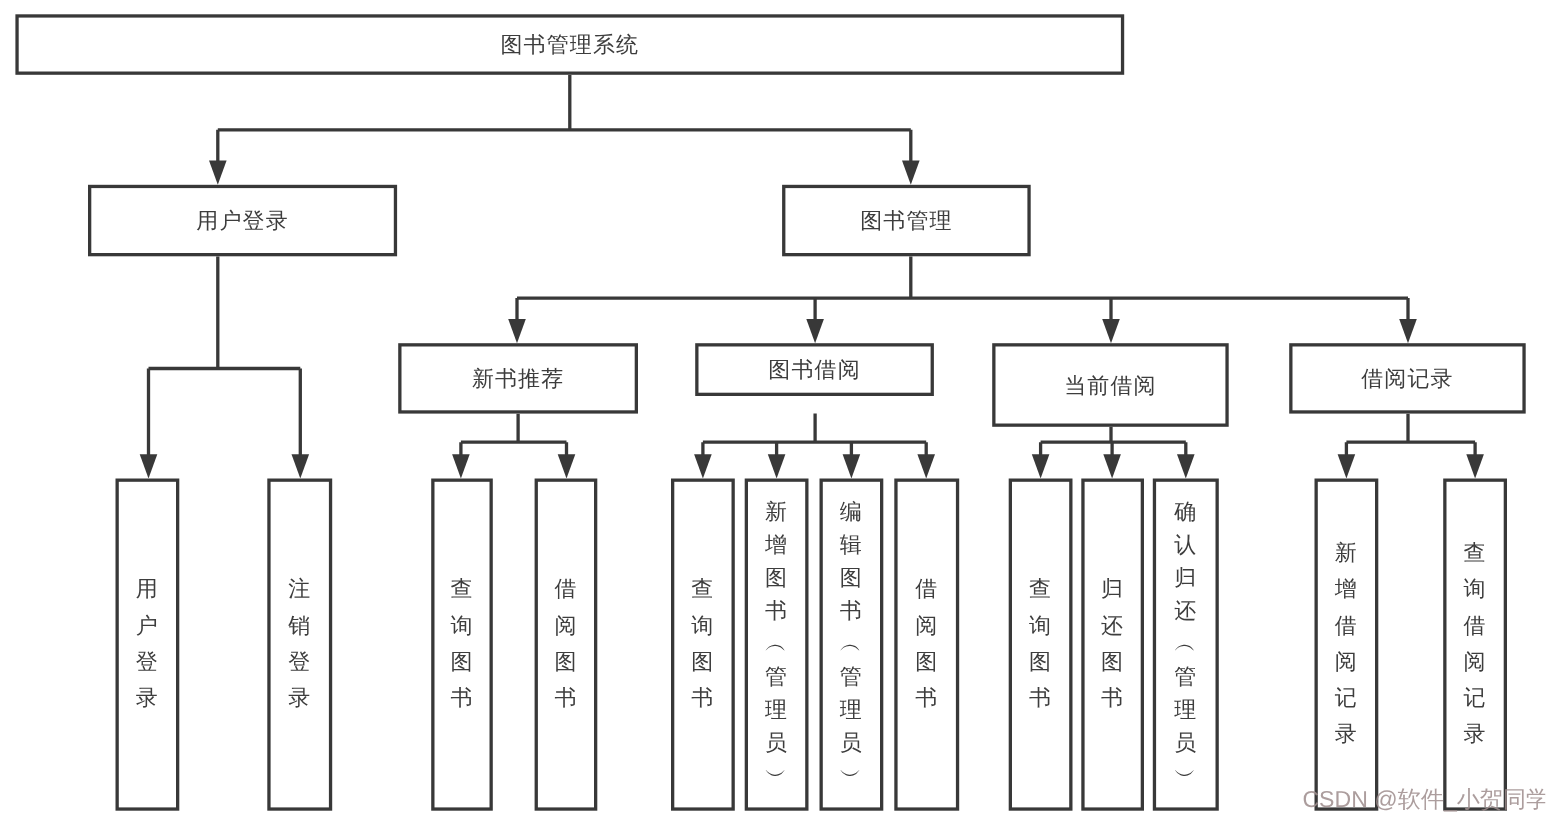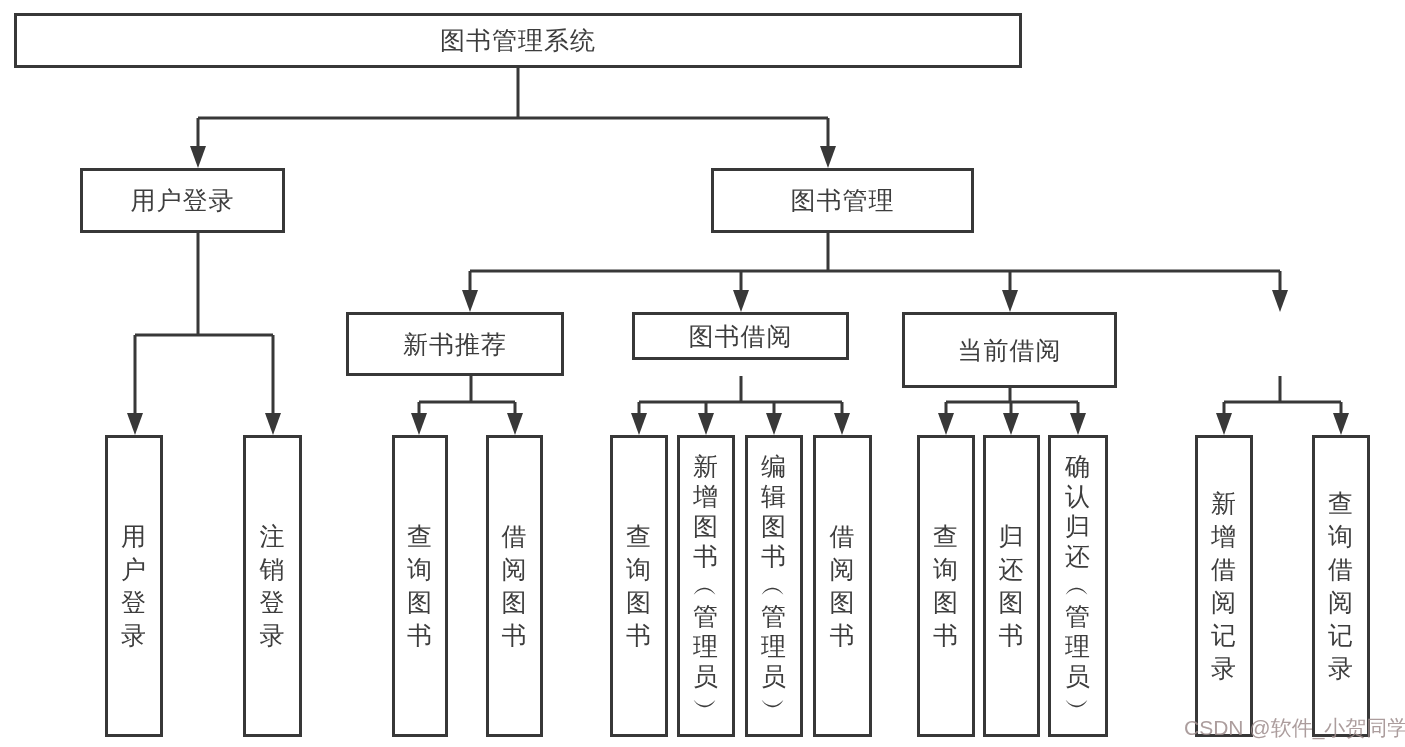--- a/index.html
+++ b/index.html
@@ -4,21 +4,21 @@
 <style>
   html,body{margin:0;padding:0;background:#ffffff;}
   #canvas{
     position:relative;width:1405px;height:747px;background:#ffffff;
     font-family:"Liberation Sans","DejaVu Sans",sans-serif;overflow:hidden;
   }
   .box{
     position:absolute;box-sizing:border-box;background:#ffffff;
     border:3px solid #383838;color:#3d3d3d;
     display:flex;align-items:center;justify-content:center;
-    font-size:25px;letter-spacing:1px;z-index:2;
+    font-size:20px;letter-spacing:1px;z-index:2;
   }
   .vbox{flex-direction:column;}
   .vtext{
     display:flex;flex-direction:column;align-items:center;justify-content:center;
     width:100%;height:100%;
   }
   .vchar{display:block;text-align:center;}
   #connectors{position:absolute;left:0;top:0;z-index:1;}
   #connectors path{stroke:#383838;stroke-width:3;fill:none;}
   #connectors polygon{fill:#383838;stroke:none;}
@@ -60,35 +60,38 @@
     <polygon points="1003,413 1019,413 1011,435"></polygon>
     <polygon points="1070,413 1086,413 1078,435"></polygon>
     <polygon points="1216,413 1232,413 1224,435"></polygon>
     <polygon points="1333,413 1349,413 1341,435"></polygon>
   </svg>
 
   <div class="box" style="left:14px;top:13px;width:1008px;height:55px">
     <span>图书管理系统</span>
   </div>
 
-  <div class="box" style="left:80px;top:168px;width:205px;height:65px">
+  <div class="box" style="left:80px;top:168px;width:281px;height:65px">
     <span>用户登录</span>
   </div>
-  <div class="box" style="left:711px;top:168px;width:263px;height:65px">
+  <div class="box" style="left:711px;top:168px;width:226px;height:65px">
     <span>图书管理</span>
   </div>
 
-  <div class="box" style="left:346px;top:312px;width:218px;height:64px">
+  <div class="box" style="left:362px;top:312px;width:218px;height:64px">
     <span>新书推荐</span>
   </div>
   <div class="box" style="left:632px;top:312px;width:217px;height:48px">
     <span>图书借阅</span>
   </div>
   <div class="box" style="left:902px;top:312px;width:215px;height:76px">
     <span>当前借阅</span>
+  </div>
+  <div class="box" style="left:1172px;top:312px;width:215px;height:64px">
+    <span>借阅记录</span>
   </div>
 
   <div class="box vbox" style="left:105px;top:435px;width:58px;height:302px">
     <div class="vtext" style="line-height: 33px;">
         <div class="vchar">用</div>
         <div class="vchar">户</div>
         <div class="vchar">登</div>
         <div class="vchar">录</div>
       </div>
   </div>

